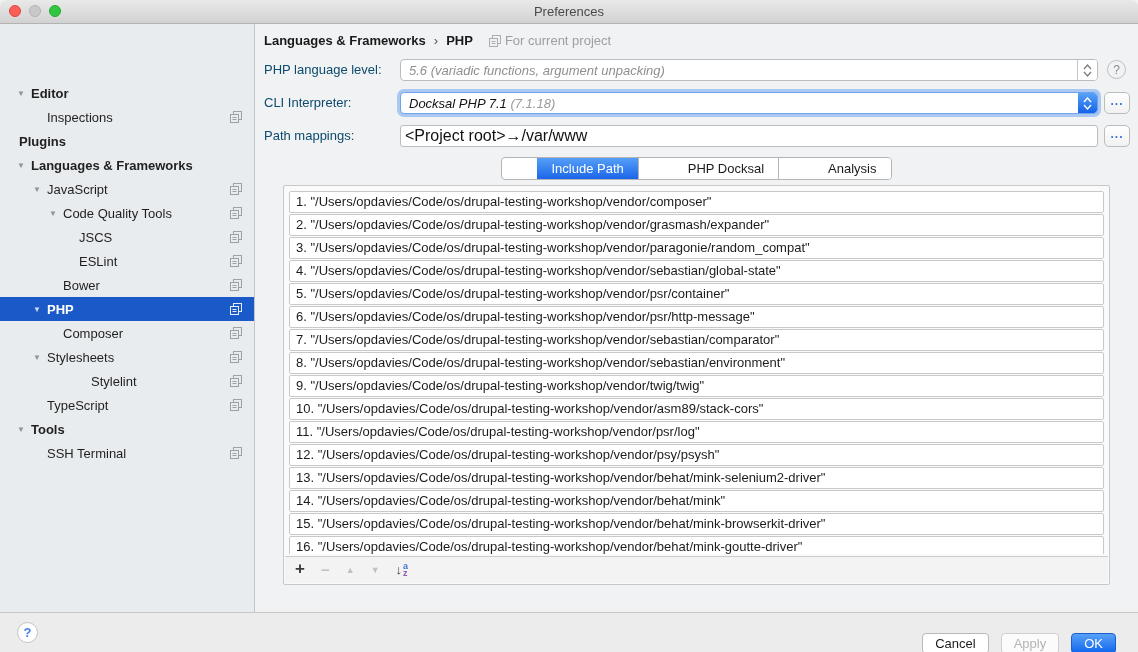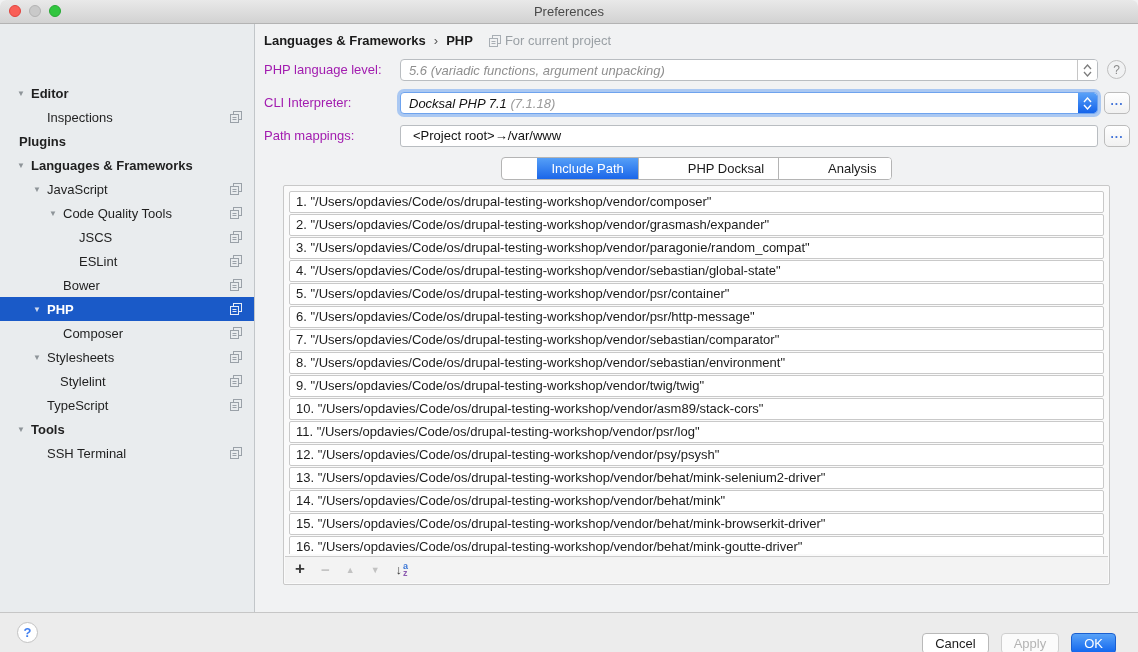--- a/index.html
+++ b/index.html
@@ -48,35 +48,35 @@
   
   .main{position:absolute;left:256px;top:24px;right:0;bottom:40px;background:#f1f2f3;}
   .breadcrumb{position:absolute;top:9px;left:8px;font-size:13px;color:#1a1a1a;
     display:flex;align-items:center;gap:8px;}
   .breadcrumb .crumb{font-weight:bold;}
   .breadcrumb .sep{color:#555;font-weight:normal;}
   .scope{display:flex;align-items:center;gap:4px;color:#9aa0a5;font-size:13px;margin-left:8px;}
   .scope svg .back{stroke:#a8aeb4;fill:none;}
   .scope svg .front{stroke:#a8aeb4;fill:#f1f2f3;}
 
-  .form-label{position:absolute;left:8px;height:22px;line-height:22px;font-size:13px;color:#a21caf;}
+  .form-label{position:absolute;left:8px;height:22px;line-height:22px;font-size:13px;color:#0c4a6e;}
   .field-row{position:absolute;left:144px;width:698px;height:22px;box-sizing:border-box;}
   .combo{width:100%;height:100%;box-sizing:border-box;border:1px solid #b9bdc1;border-radius:4px;
     background:#fff;display:flex;align-items:center;overflow:hidden;}
   .combo .val{flex:1;padding-left:8px;font-size:13px;white-space:nowrap;overflow:hidden;font-style:italic;}
   .combo .stepper{width:19px;align-self:stretch;display:flex;flex-direction:column;
     align-items:center;justify-content:center;gap:1px;border-left:1px solid #c6c6c6;background:#fff;}
   .row-lang .val{color:#8f8f8f;}
   .row-cli .combo{border-color:#6ea3ee;box-shadow:0 0 0 3px rgba(111,166,240,.55);}
   .row-cli .stepper{background:linear-gradient(#59a1f8,#1463ea);border-left:none;
     border-radius:0 3px 3px 0;}
   .row-cli .val{color:#111;}
   .row-cli .ver{color:#9a9a9a;}
   .plainfield{width:100%;height:100%;box-sizing:border-box;border:1px solid #b9bdc1;border-radius:3px;
-    background:#fff;font-size:13px;color:#111;line-height:20px;padding-left:12px;white-space:nowrap;overflow:hidden;}
+    background:#fff;font-size:16px;color:#111;line-height:20px;padding-left:4px;white-space:nowrap;overflow:hidden;}
   .browse-btn{position:absolute;left:848px;width:26px;height:22px;box-sizing:border-box;
     border:1px solid #bcbcbc;border-radius:5px;background:linear-gradient(#ffffff,#f1f1f1);
     color:#3f71d8;font-size:12px;font-weight:bold;letter-spacing:1px;
     display:flex;align-items:center;justify-content:center;padding-bottom:5px;}
   .help-circle{position:absolute;left:851px;width:19px;height:19px;border-radius:50%;
     border:1px solid #bfbfbf;color:#8b8b8b;background:transparent;font-size:12px;
     display:flex;align-items:center;justify-content:center;box-sizing:border-box;}
 
   
   .tabbar{position:absolute;top:133px;left:27px;width:827px;display:flex;justify-content:center;}
@@ -250,21 +250,21 @@
     <span class="label">Stylesheets</span>
     <span class="proj-icon">
       <svg width="12" height="12" viewBox="0 0 12 12">
         <rect class="back" x="3.5" y="0.5" width="8" height="8"></rect>
         <rect class="front" x="0.5" y="3.5" width="8" height="8"></rect>
         <line x1="2.5" y1="6.5" x2="6.5" y2="6.5" class="back"></line>
         <line x1="2.5" y1="8.5" x2="6.5" y2="8.5" class="back"></line>
       </svg>
     </span>
   </div>
-      <div class="tree-item" style="padding-left: 41px;">
+      <div class="tree-item" style="padding-left: 72px;">
     <span class="arrow"></span>
     <span class="label">Stylelint</span>
     <span class="proj-icon">
       <svg width="12" height="12" viewBox="0 0 12 12">
         <rect class="back" x="3.5" y="0.5" width="8" height="8"></rect>
         <rect class="front" x="0.5" y="3.5" width="8" height="8"></rect>
         <line x1="2.5" y1="6.5" x2="6.5" y2="6.5" class="back"></line>
         <line x1="2.5" y1="8.5" x2="6.5" y2="8.5" class="back"></line>
       </svg>
     </span>

